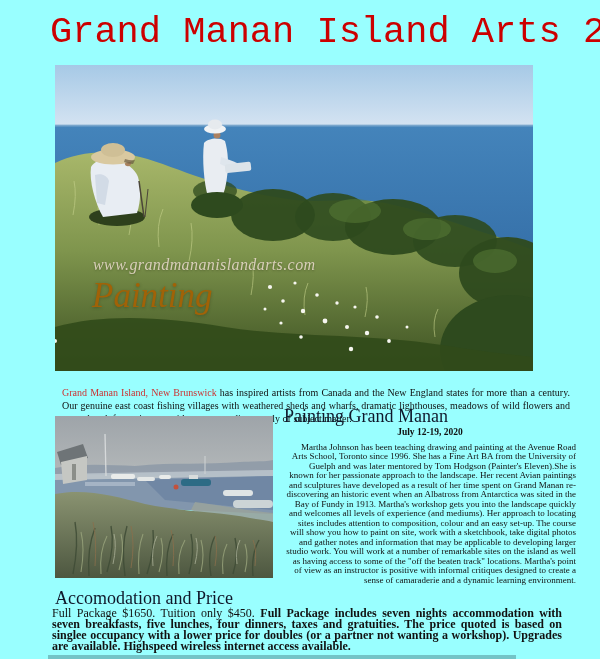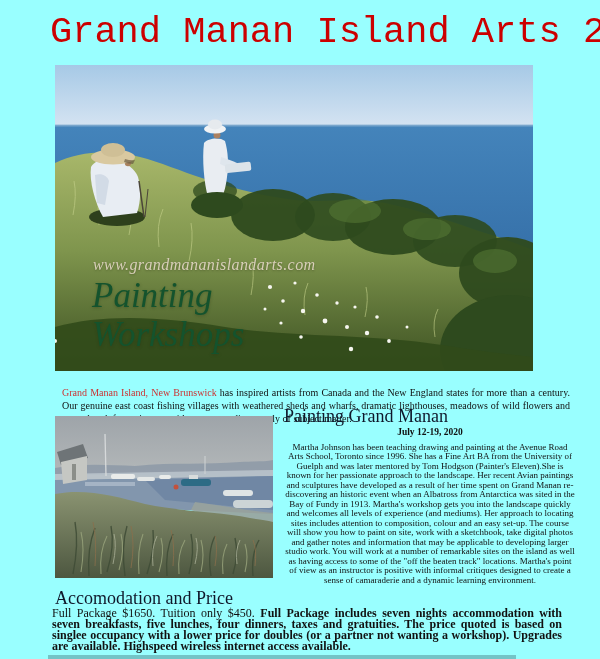--- a/index.html
+++ b/index.html
@@ -20,21 +20,21 @@
     position:absolute;left:55px;top:65px;width:478px;height:306px;font-style:italic;
   }
   .hero svg{position:absolute;left:0;top:0;width:478px;height:306px;display:block;}
   .hero-url{
     position:absolute;left:38px;top:191px;
     font-size:16px;color:#d9cfba;letter-spacing:.4px;
     text-shadow:0 1px 2px rgba(40,50,20,.35);
   }
   .hero-cap1,.hero-cap2{
     position:absolute;left:37px;
-    font-size:35px;color:#14532d;
+    font-size:35px;color:#a16207;
     text-shadow:0 1px 3px rgba(40,50,20,.35);
     line-height:1;
   }
   .hero-cap1{top:213px;}
   .hero-cap2{top:252px;}
   .intro{
     position:absolute;left:50px;top:374px;width:508px;margin:12px;
     font-size:10px;line-height:13.2px;text-align:justify;
   }
   .red-link{color:#cc3333;}
@@ -46,21 +46,21 @@
     position:absolute;left:284px;top:407px;width:292px;
   }
   .section-heading{
     font-size:18px;font-weight:normal;color:#0f172a;margin:0;line-height:1.05;
   }
   .dates{font-size:9.5px;font-weight:bold;margin-top:1px;text-align:center;}
   .instructor{font-size:9.5px;font-weight:bold;margin-top:7px;}
   .instructor .url{font-weight:bold;}
   .bio{
     margin:6px 0 0 0;
-    font-size:9px;line-height:9.5px;text-align:center;
+    font-size:9px;line-height:9.5px;text-align:right;
   }
   .pricing-h{
     position:absolute;left:55px;top:589px;
   }
   .pricing{
     position:absolute;left:52px;top:608px;width:510px;margin:0;
     font-size:12px;line-height:10.9px;text-align:justify;
   }
   .bottom-edge{
     position:absolute;left:48px;top:655px;width:468px;height:4px;
@@ -157,21 +157,20 @@
         <path d="M166,92 C172,94 178,96 182,98 L181,104 C175,103 169,101 165,99 Z" fill="#dfe6ed"></path>
         <rect x="170" y="98" width="26" height="9" rx="2" fill="#dce3e9" transform="rotate(-6 183 102)"></rect>
         <circle cx="162" cy="70" r="3.5" fill="#ac8160"></circle>
         <ellipse cx="160" cy="64" rx="11" ry="4.5" fill="#f1f3f5"></ellipse>
         <ellipse cx="160" cy="59.5" rx="7" ry="5" fill="#e6eaee"></ellipse>
         <ellipse cx="162" cy="140" rx="26" ry="13" fill="#2e4a1e"></ellipse>
       </g>
     </svg>
     <div class="hero-url">www.grandmananislandarts.com</div>
     <div class="hero-cap1">Painting</div>
-    <div class="hero-cap2">Workshops</div>
   </div>
 
   <p class="intro"><span class="red-link">Grand Manan Island, New Brunswick</span><span> has inspired artists from Canada and the New England states for more than a century. Our genuine east coast fishing villages with weathered sheds and wharfs, dramatic lighthouses, meadows of wild flowers and rugged rock formations provide a never-ending supply of subject matter.</span></p>
 
   <div class="painting">
     <svg viewBox="0 0 218 162" preserveAspectRatio="none" aria-hidden="true">
       <defs>
         <linearGradient id="psky" x1="0" y1="0" x2="0" y2="1">
           <stop offset="0" stop-color="#9ea4a9"></stop>
             <stop offset="1" stop-color="#b6babb"></stop>

